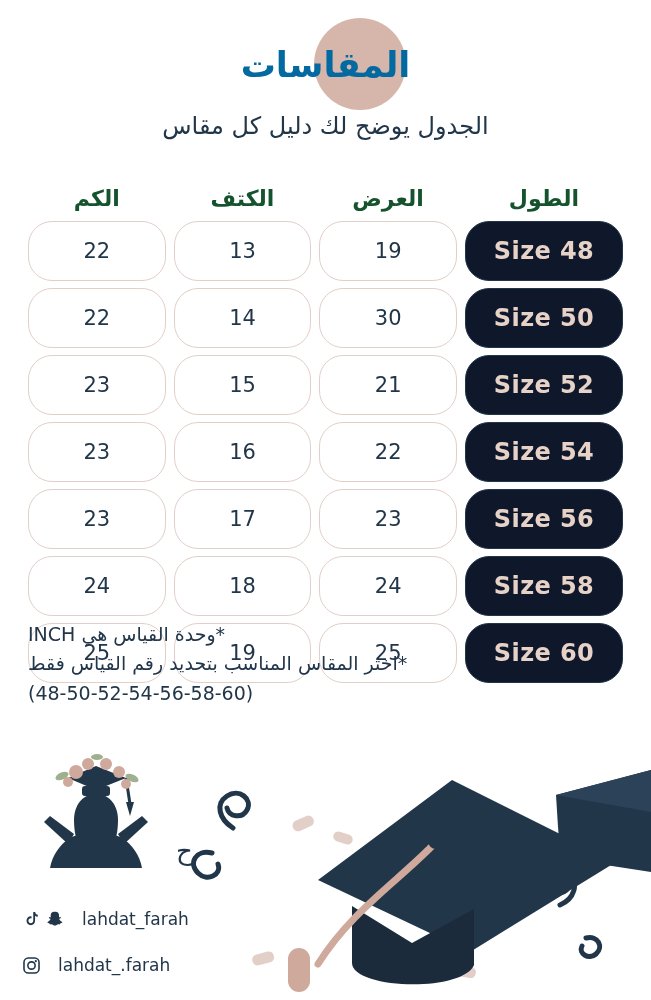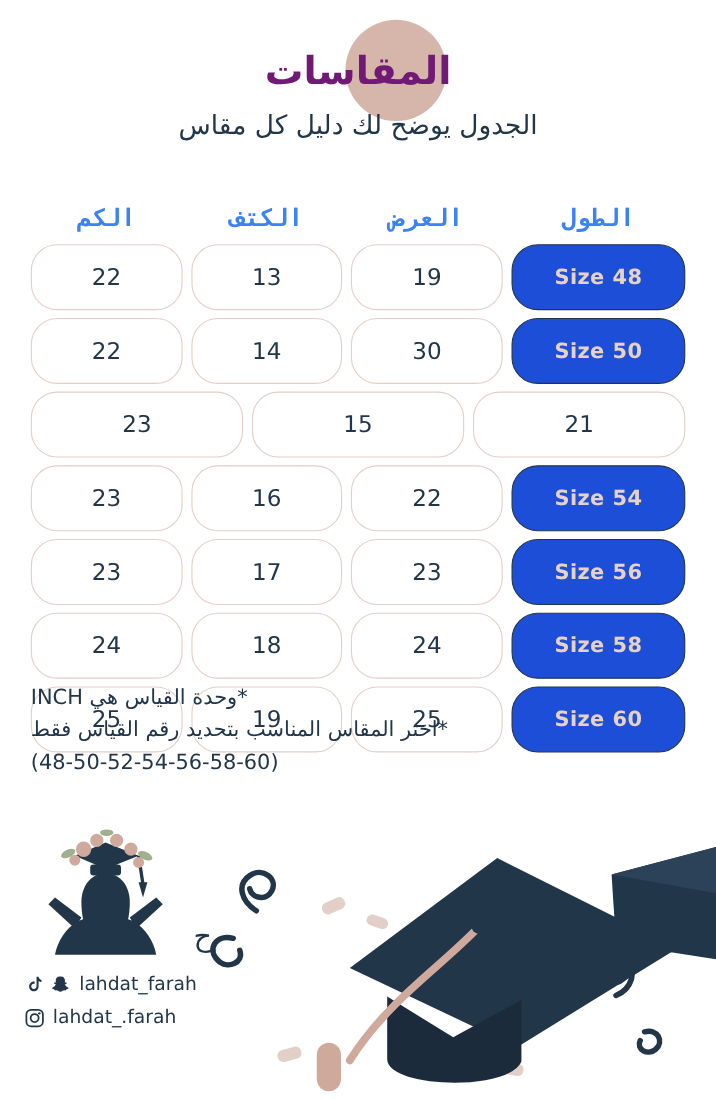--- a/index.html
+++ b/index.html
@@ -31,26 +31,26 @@
   
   .header {
     position: absolute;
     top: 44px; left: 0; right: 0;
     text-align: center;
     z-index: 3;
   }
   .title {
     font-size: 35px;
     font-weight: bold;
-    color: #701a75;
+    color: #0369a1;
     letter-spacing: .5px;
     line-height: 1.2;
   }
   .subtitle {
-    margin-top: 14px;
+    margin-top: 26px;
     font-size: 24px;
     color: #22364a;
     font-weight: 500;
   }
 
   
   .table {
     position: absolute;
     top: 186px;
     left: 28px;
@@ -60,22 +60,21 @@
   .thead {
     display: flex;
     gap: 8px;
     padding-bottom: 10px;
   }
   .th {
     flex: 1 1 0;
     text-align: center;
     font-size: 22px;
     font-weight: bold;
-    color: #3b82f6;
-    font-family: Liberation Mono, monospace;
+    color: #14532d;
   }
   .th.size-col { flex: 1.15 1 0; }
 
   .row {
     display: flex;
     gap: 8px;
     margin-bottom: 7px;
   }
   .cell {
     flex: 1 1 0;
@@ -84,24 +83,24 @@
     border-radius: 24px;
     display: flex;
     align-items: center;
     justify-content: center;
     font-size: 21px;
     color: #22364a;
     background: #ffffff;
   }
   .cell.size {
     flex: 1.15 1 0;
-    background: #1d4ed8;
+    background: #0f172a;
     border-color: #22364a;
     color: #e7d2c8;
-    font-size: 19px;
+    font-size: 24px;
     font-weight: bold;
     letter-spacing: .4px;
   }
 
   
   .notes {
     position: absolute;
     top: 620px;
     left: 28px;
     right: 28px;
@@ -132,23 +131,24 @@
     position: absolute;
     left: 22px;
     top: 884px;
     z-index: 5;
     direction: ltr;
     text-align: left;
   }
   .social-row {
     display: flex;
     align-items: center;
-    gap: 7px;
+    gap: 17px;
     margin-bottom: 8px;
     height: 22px;
+    margin-top: 24px;
   }
   .social-icons {
     display: flex;
     align-items: center;
     gap: 5px;
   }
   .social-text {
     font-size: 17px;
     color: #22364a;
     font-family: "DejaVu Sans", "Liberation Sans", sans-serif;
@@ -210,20 +210,21 @@
     </div>
 
     <div class="row">
       <div class="cell size">Size 50</div>
       <div class="cell">30</div>
       <div class="cell">14</div>
       <div class="cell">22</div>
     </div>
 
     <div class="row">
+      <div class="cell size">Size 52</div>
       <div class="cell">21</div>
       <div class="cell">15</div>
       <div class="cell">23</div>
     </div>
 
     <div class="row">
       <div class="cell size">Size 54</div>
       <div class="cell">22</div>
       <div class="cell">16</div>
       <div class="cell">23</div>

